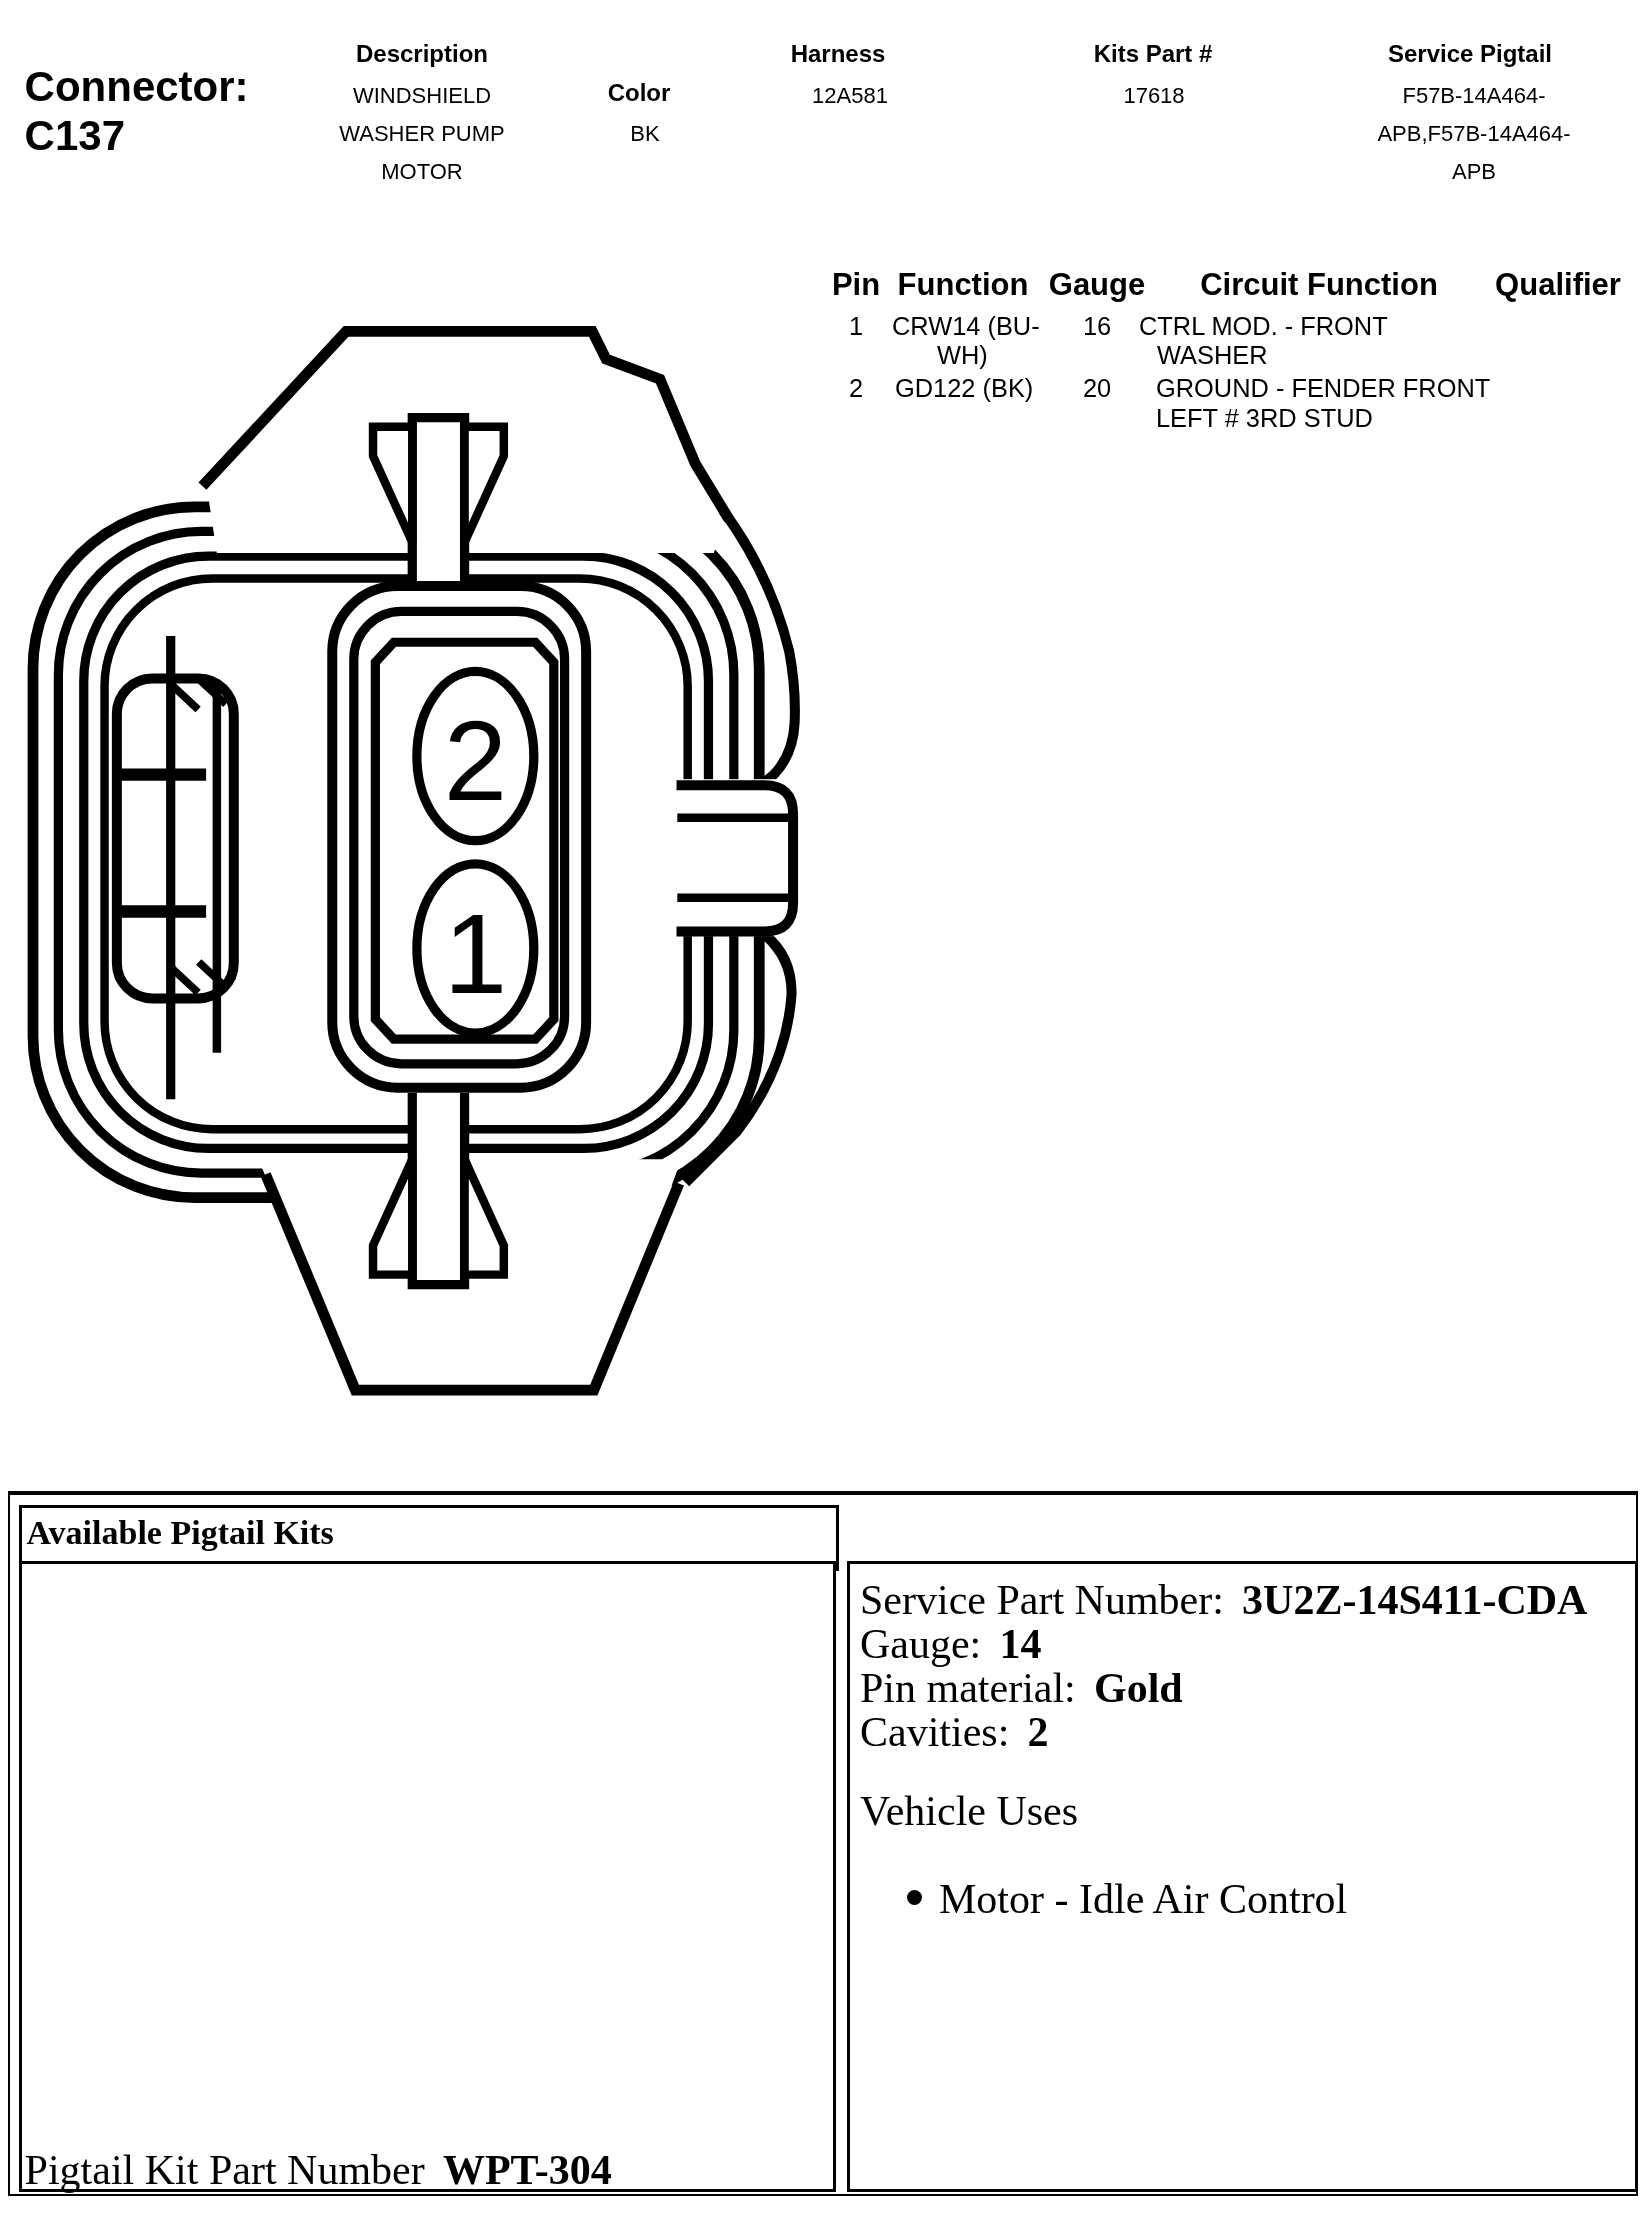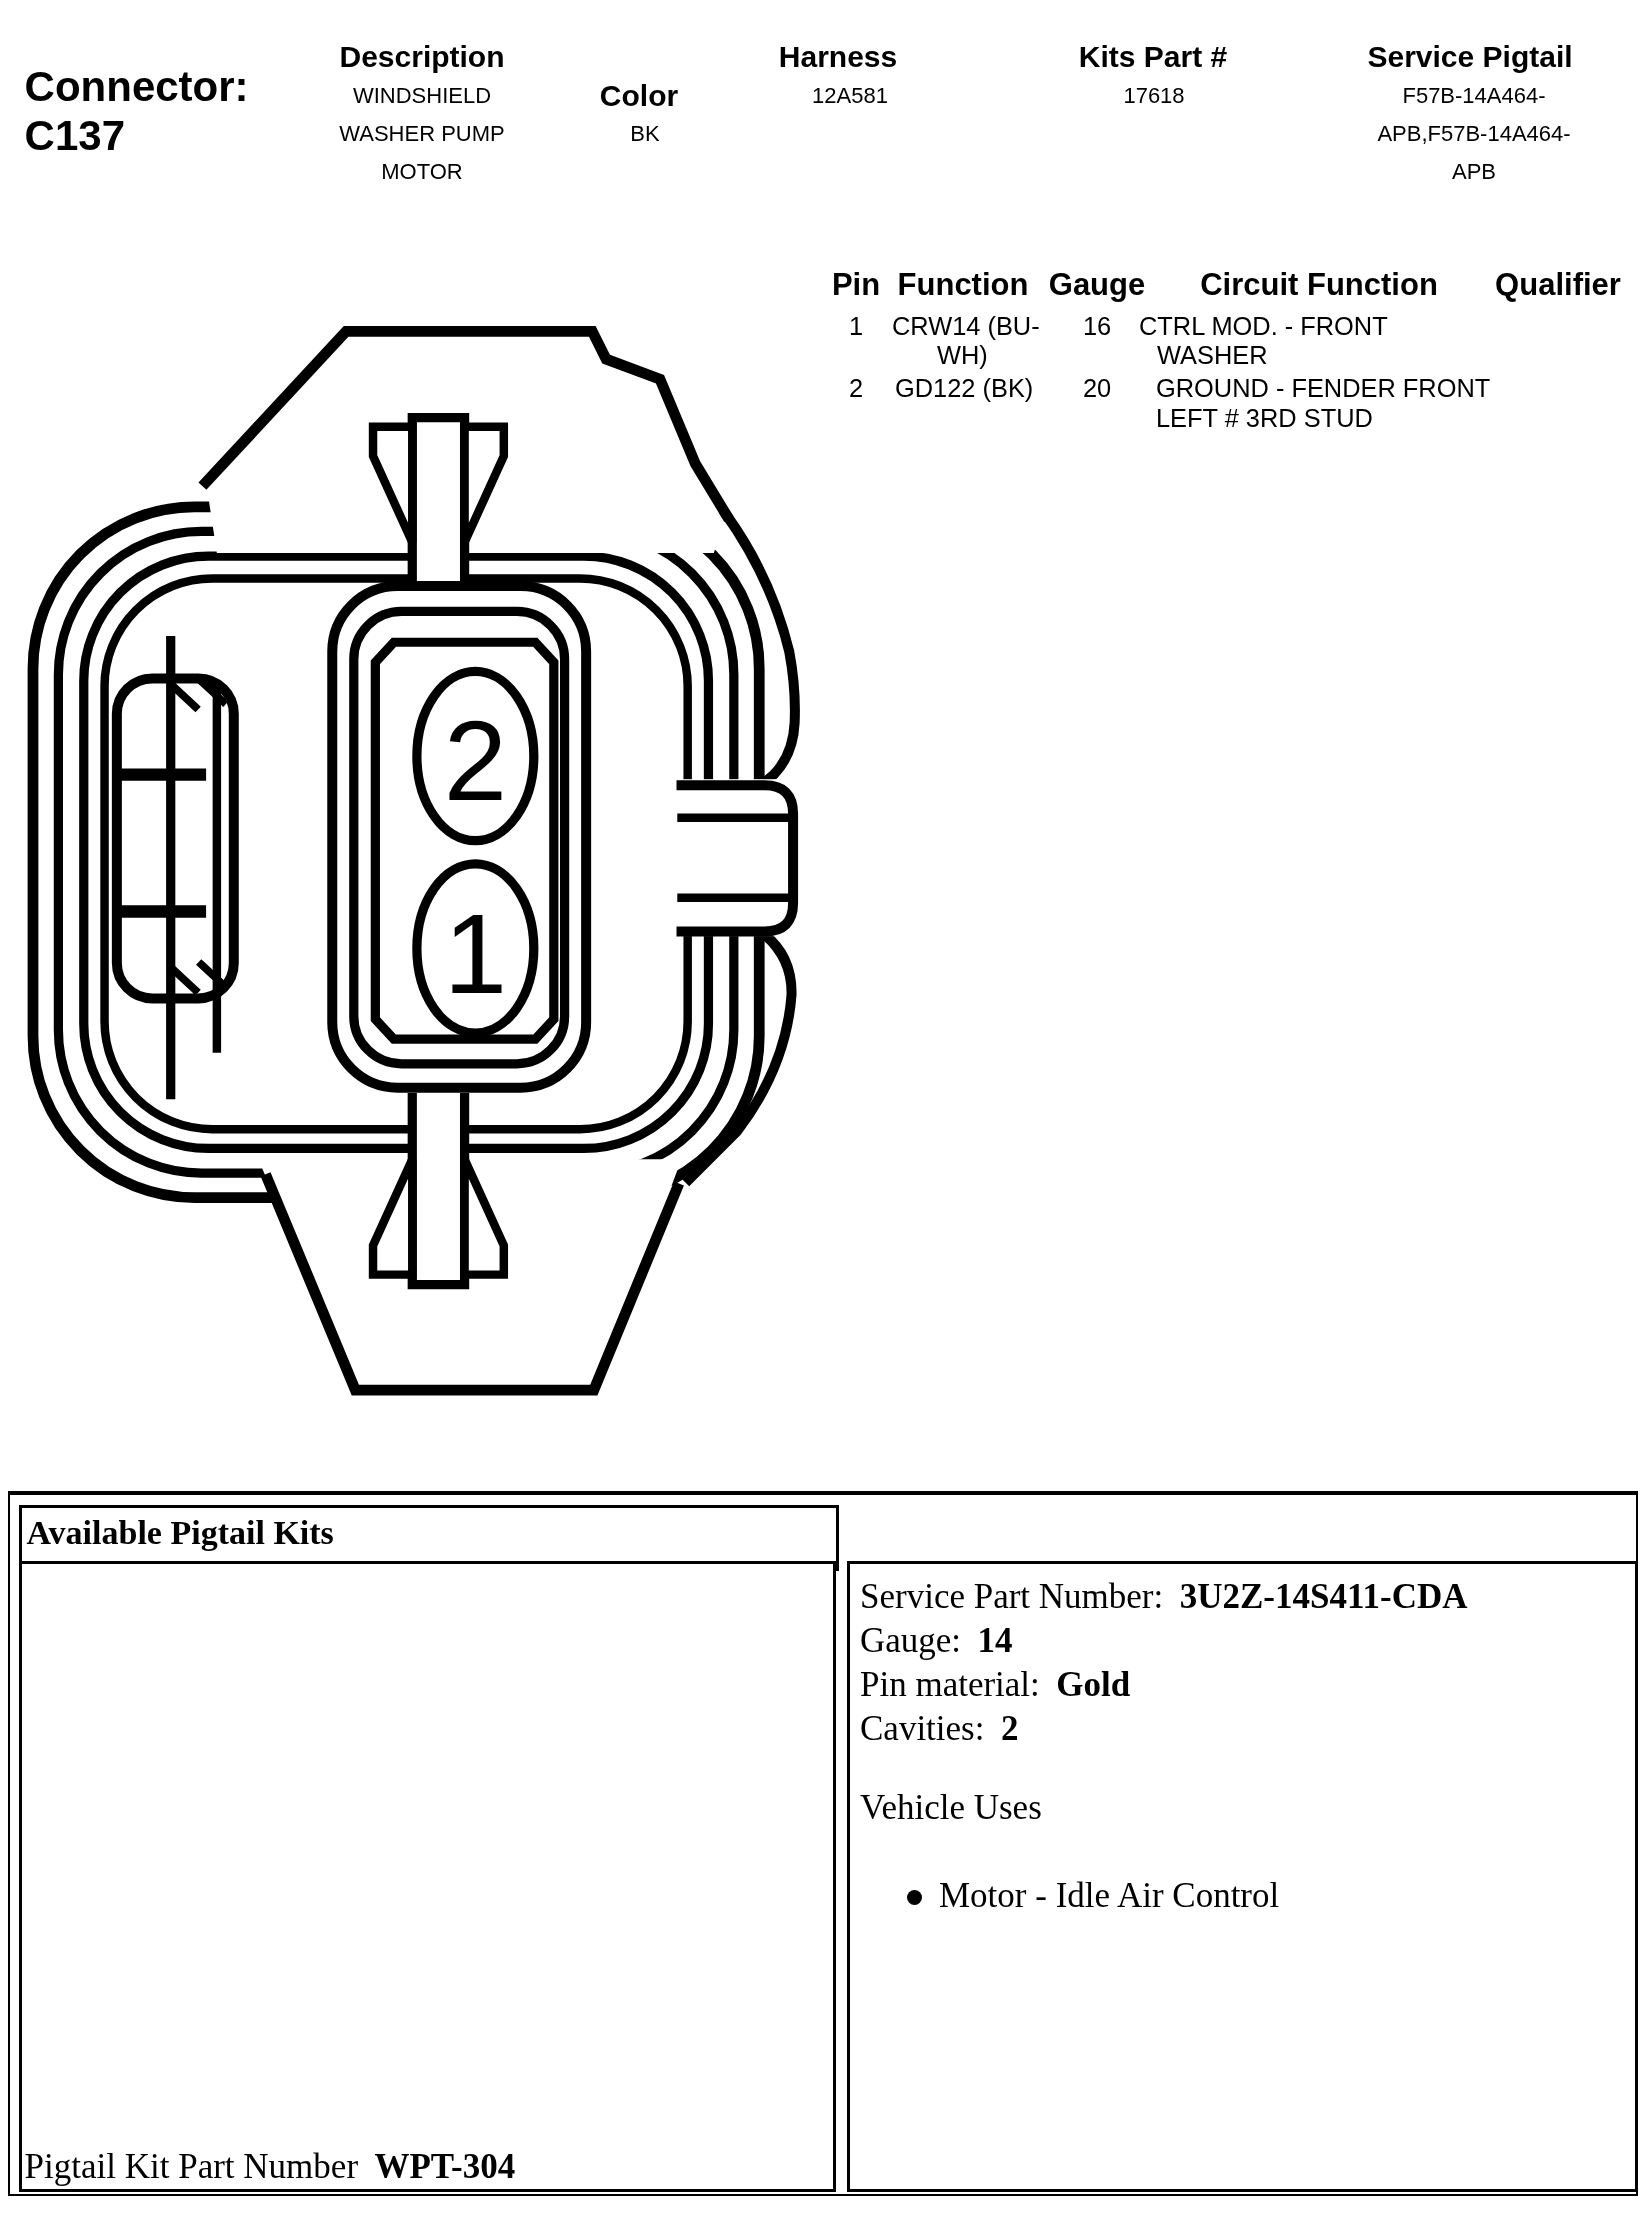--- a/index.html
+++ b/index.html
@@ -3,27 +3,27 @@
 <meta charset="utf-8">
 <style>
   html,body{margin:0;padding:0;}
   body{
     width:1647px;height:2216px;position:relative;background:#ffffff;
     font-family:"Liberation Sans",sans-serif;color:#000;overflow:hidden;
   }
   .abs{position:absolute;white-space:nowrap;line-height:1;}
   .ctr{transform:translateX(-50%);}
   .h1{font-size:42px;font-weight:bold;}
-  .th{font-size:30px;font-weight:bold;}
+  .th{font-size:24px;font-weight:bold;}
   .tv{font-size:22px;font-weight:normal;}
   .pth{font-size:31px;font-weight:bold;}
   .ptv{font-size:25.4px;font-weight:normal;}
   .serif{font-family:"Liberation Serif",serif;}
   .kits-title{font-size:34px;font-weight:bold;}
-  .sline{font-size:35px;text-align:center;}
+  .sline{font-size:42px;text-align:center;}
   .bval{font-weight:bold;margin-left:7.7px;}
   .box{position:absolute;border:3.8px solid #000;background:#fff;box-sizing:border-box;}
   .outer-frame{
     position:absolute;left:7.7px;top:1491px;width:1630px;height:705px;
     border:2.3px solid #000;border-top-width:4.6px;box-sizing:border-box;
   }
   .bullet-dot{position:absolute;width:15.4px;height:15.4px;border-radius:50%;background:#000;}
   svg text{font-family:"Liberation Sans",sans-serif;}
 </style>
 </head>

